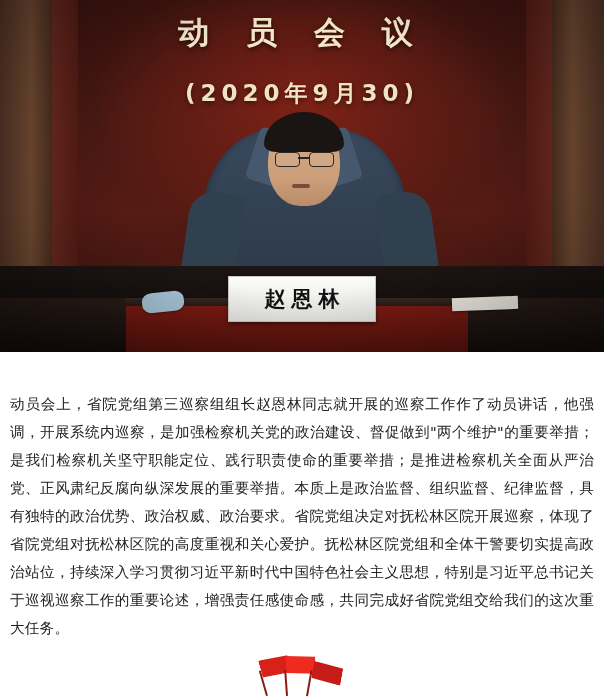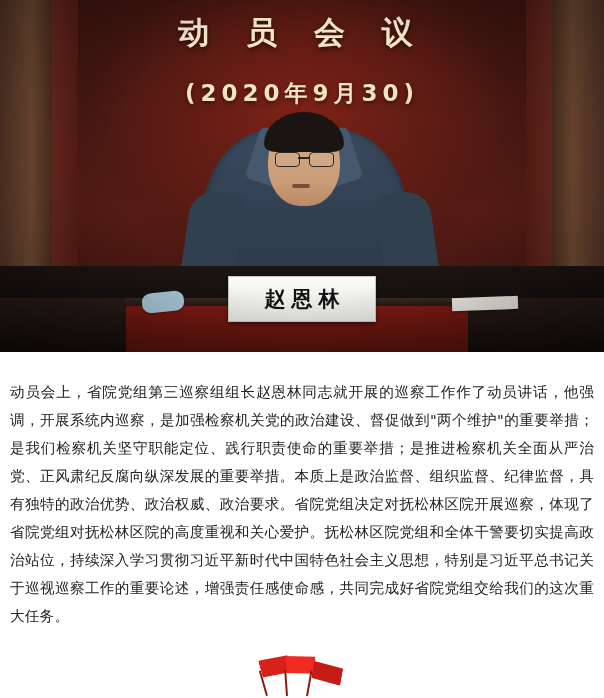--- a/index.html
+++ b/index.html
@@ -260,21 +260,21 @@
     position: absolute;
     left: 0; top: 0;
     width: 604px; height: 352px;
     background: radial-gradient(ellipse 420px 300px at 50% 45%, rgba(0,0,0,0) 45%, rgba(0,0,0,.45) 100%);
     pointer-events: none;
   }
 
   
   .article {
     box-sizing: border-box;
-    padding: 26px 10px 0 10px;
+    padding: 38px 10px 0 10px;
     width: 604px;
   }
   .article p {
     margin: 0;
     font-family: "DejaVu Sans", "Liberation Sans", sans-serif;
     font-size: 14.6px;
     line-height: 28px;
     color: #222222;
     text-align: justify;
     text-indent: 0;

